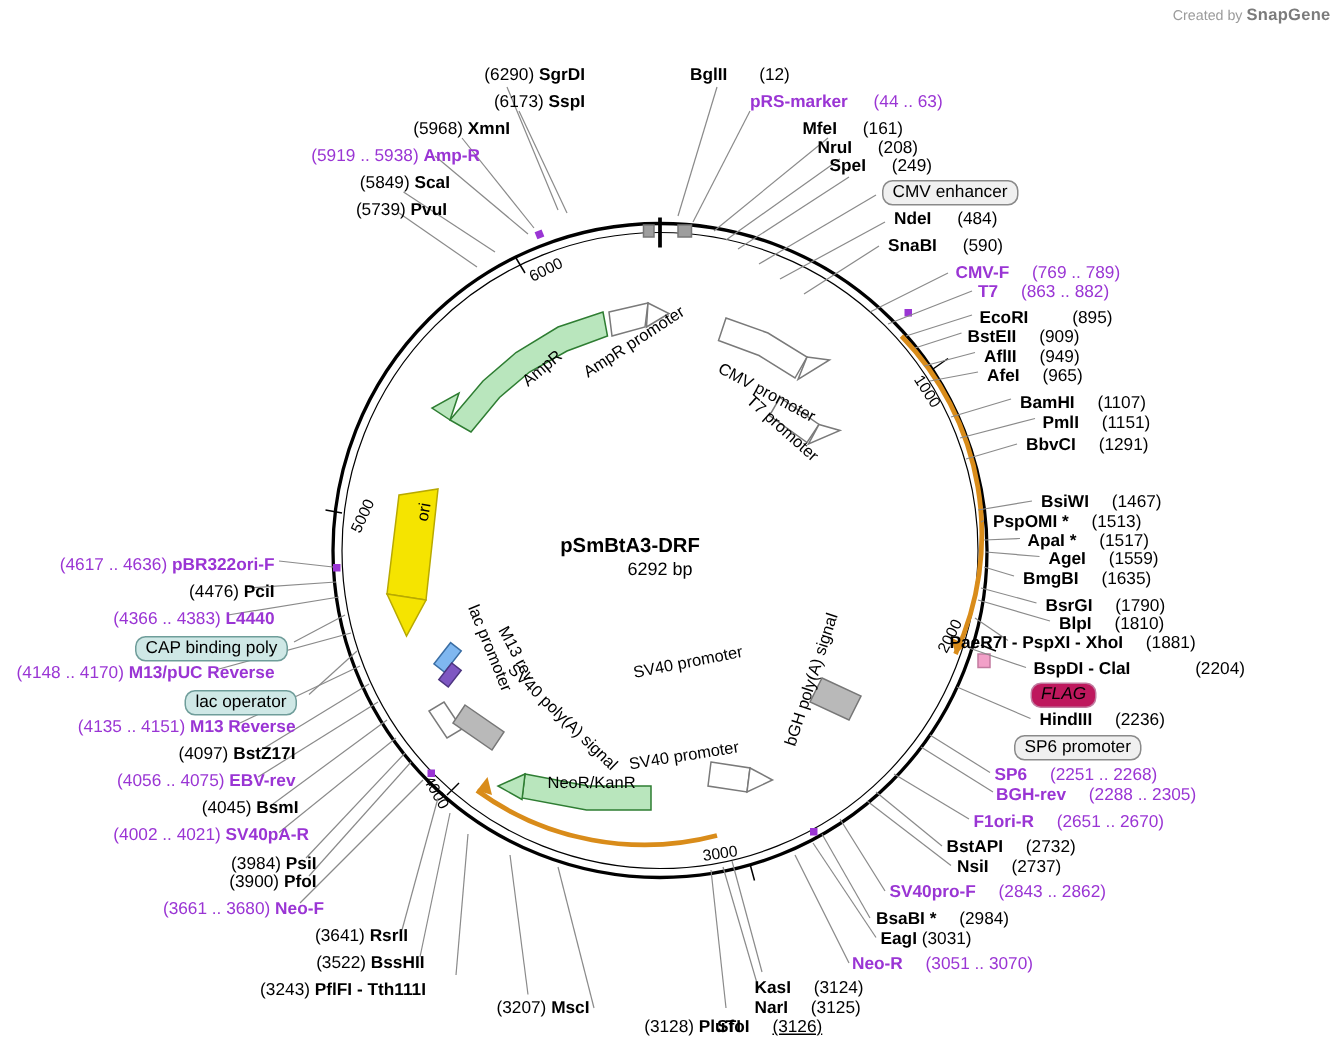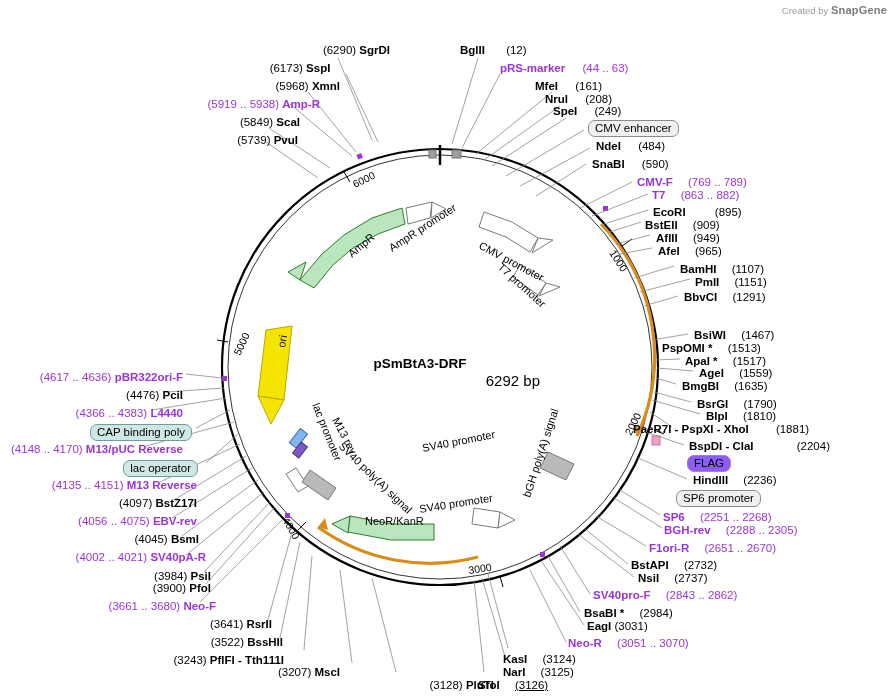--- a/index.html
+++ b/index.html
@@ -17,28 +17,28 @@
   .purple .nm{color:#9a35d4;font-weight:bold;}
   .purple .pos{color:#9a35d4;font-weight:normal;}
   .r{text-align:right;}
   .l{text-align:left;}
   .boxed{
     border:1px solid #8a8a8a;border-radius:7px;padding:1px 6px;background:#f3f3f3;
     font-size:11.5px;font-weight:normal;color:#000;display:inline-block;
   }
   .boxed.cap{background:#cfe8e6;border-color:#6f9d9a;}
   .boxed.lacop{background:#cfe8e6;border-color:#6f9d9a;}
-  .boxed.flag{background:#8b5cf6;border-color:#c27ba0;}
+  .boxed.flag{background:#be185d;border-color:#c27ba0;font-style:italic;}
   .boxed.plain{background:#f0f0f0;}
   .credit{position:absolute;right:8px;top:4px;font-size:9.5px;color:#9b9b9b;}
   .credit b{color:#7b7b7b;font-size:11px;font-weight:bold;letter-spacing:.2px;}
   .title{
     position:absolute;text-align:center;font-weight:bold;font-size:13.5px;
   }
-  .subtitle{position:absolute;text-align:right;font-size:15px;}
+  .subtitle{position:absolute;text-align:center;font-size:12px;}
   svg{position:absolute;left:0;top:0;}
 </style>
 </head>
 <body>
 
 <div id="stage">
 
   <div class="credit">
     <span>Created by</span>
     <b>SnapGene</b>
@@ -203,21 +203,21 @@
     <text font-size="11" fill="#000" font-family="Liberation Sans, sans-serif" transform="translate(530,498) rotate(-72)">bGH poly(A) signal</text>
   </svg>
 
   <div class="title" style="left:320px;top:356px;width:200px;">pSmBtA3-DRF</div>
   <div class="subtitle" style="left:340px;top:372px;width:200px;">6292 bp</div>
 
   <div class="lbl r" style="left:210px;top:44px;width:180px;">
     <span class="pos">(6290)</span>
     <span class="nm">SgrDI</span>
   </div>
-  <div class="lbl r" style="left:210px;top:62px;width:180px;text-align:center;">
+  <div class="lbl r" style="left:210px;top:62px;width:180px;">
     <span class="pos">(6173)</span>
     <span class="nm">SspI</span>
   </div>
   <div class="lbl r" style="left:160px;top:80px;width:180px;">
     <span class="pos">(5968)</span>
     <span class="nm">XmnI</span>
   </div>
   <div class="lbl r purple" style="left:130px;top:98px;width:190px;">
     <span class="pos">(5919 .. 5938)</span>
     <span class="nm">Amp-R</span>
@@ -322,21 +322,21 @@
   <div class="lbl l" style="left:697px;top:398px;">
     <span class="nm">BsrGI</span>
     <span class="pos" style="margin-left:12px;">(1790)</span>
   </div>
   <div class="lbl l" style="left:706px;top:410px;">
     <span class="nm">BlpI</span>
     <span class="pos" style="margin-left:12px;">(1810)</span>
   </div>
   <div class="lbl l" style="left:633px;top:423px;">
     <span class="nm">PaeR7I  -  PspXI  -  XhoI</span>
-    <span class="pos" style="margin-left:24px;text-align:center;">(1881)</span>
+    <span class="pos" style="margin-left:12px;text-align:center;">(1881)</span>
   </div>
   <div class="lbl l" style="left:689px;top:440px;">
     <span class="nm">BspDI  -  ClaI</span>
     <span class="pos" style="margin-left:12px;padding-left:28px;">(2204)</span>
   </div>
   <div class="lbl l" style="left:687px;top:455px;">
     <span class="boxed flag">FLAG</span>
   </div>
   <div class="lbl l" style="left:693px;top:474px;">
     <span class="nm">HindIII</span>
@@ -441,21 +441,21 @@
     <span class="nm">RsrII</span>
   </div>
   <div class="lbl r" style="left:0px;top:636px;width:283px;">
     <span class="pos">(3522)</span>
     <span class="nm">BssHII</span>
   </div>
   <div class="lbl r" style="left:0px;top:654px;width:284px;">
     <span class="pos">(3243)</span>
     <span class="nm">PflFI  -  Tth111I</span>
   </div>
-  <div class="lbl r" style="left:0px;top:666px;width:340px;">
+  <div class="lbl r" style="left:0px;top:666px;width:393px;">
     <span class="pos">(3207)</span>
     <span class="nm">MscI</span>
   </div>
   <div class="lbl r" style="left:0px;top:679px;width:494px;">
     <span class="pos">(3128)</span>
     <span class="nm">PluTI</span>
   </div>
   <div class="lbl l" style="left:478px;top:679px;">
     <span class="nm">SfoI</span>
     <span class="pos" style="margin-left:12px;text-decoration:underline;">(3126)</span>

